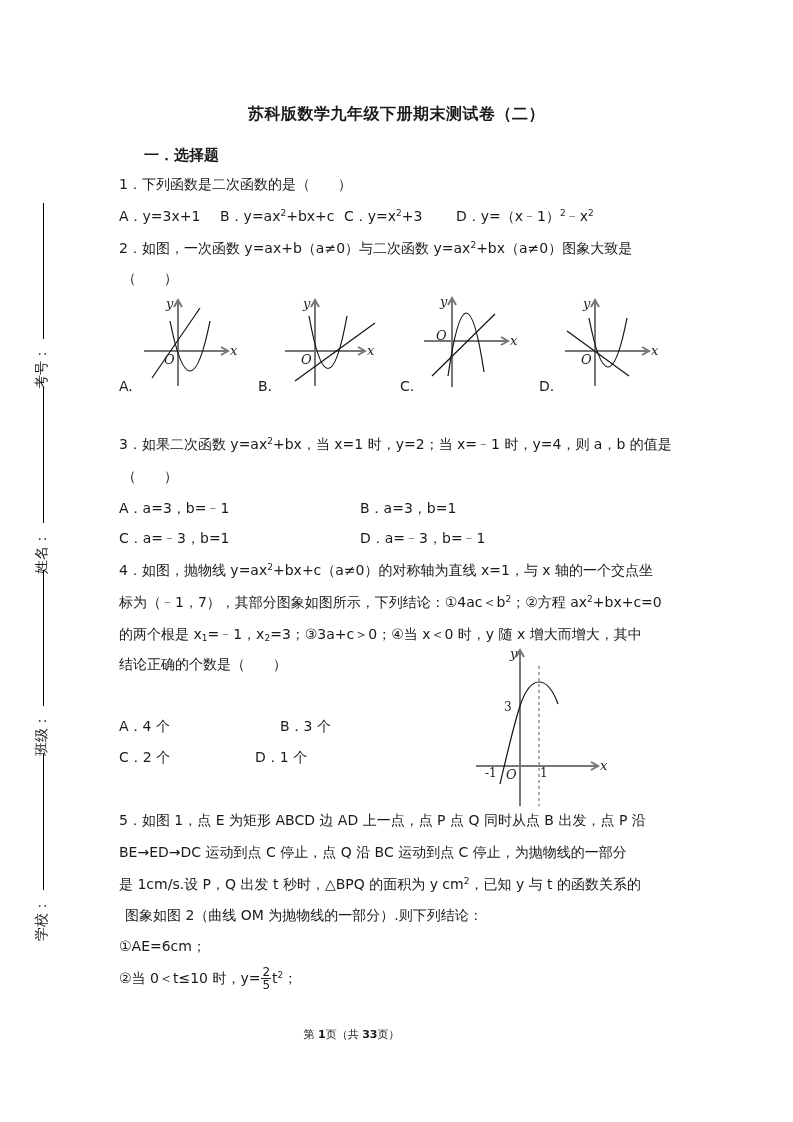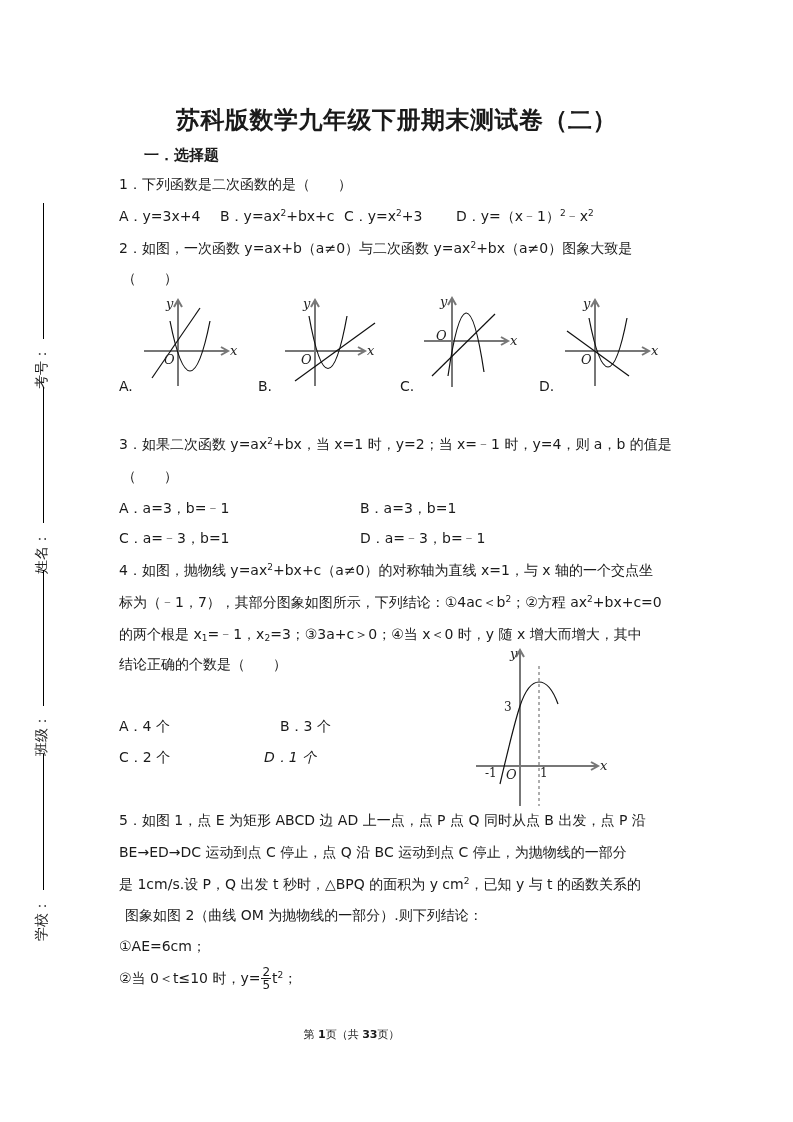--- a/index.html
+++ b/index.html
@@ -1,19 +1,19 @@
 <!DOCTYPE html>
 <html><head>
 <meta charset="utf-8">
 <style>
   html, body { margin: 0; padding: 0; background: #ffffff; }
   body { width: 793px; height: 1122px; position: relative; overflow: hidden;
          font-family: "DejaVu Sans", "Liberation Sans", sans-serif; color: #1a1a1a; }
   .abs { position: absolute; white-space: nowrap; }
-  .title { left: 0; width: 793px; top: 104px; text-align: center; font-size: 24px; font-weight: bold; letter-spacing: 0.5px; }
+  .title { left: 0; width: 793px; top: 104px; text-align: center; font-size: 16px; font-weight: bold; letter-spacing: 0.5px; }
   .sec { left: 119px; top: 146px; font-size: 15px; font-weight: bold; margin-left: 25px; }
   .line { font-size: 14px; left: 119px; }
   sup { font-size: 9px; vertical-align: 5px; line-height: 0; }
   sub { font-size: 9px; vertical-align: -2px; line-height: 0; }
   .opt { position: absolute; font-size: 14px; white-space: nowrap; }
   .side-line { position: absolute; left: 43px; width: 1px; background: #000; }
   .side-label { position: absolute; left: 22px; font-size: 14px; transform: rotate(-90deg); transform-origin: center; white-space: nowrap; width: 40px; text-align: center; }
   .footer { left: 0; width: 703px; top: 1027px; text-align: center; font-size: 11px; }
   .frac { display: inline-block; vertical-align: middle; text-align: center; font-size: 12px; line-height: 12px; margin: 0 1px; }
   .frac span { display: block; }
@@ -31,21 +31,21 @@
 <div class="side-label" style="top:545px;">姓名：</div>
 <div class="side-line" style="top:570px;height:136px;"></div>
 <div class="side-label" style="top:727px;">班级：</div>
 <div class="side-line" style="top:754px;height:136px;"></div>
 <div class="side-label" style="top:912px;">学校：</div>
 
 <div class="abs title">苏科版数学九年级下册期末测试卷（二）</div>
 <div class="abs sec">一．选择题</div>
 
 <div class="abs line" style="top:176px;">1．下列函数是二次函数的是（　　）</div>
-<div class="opt" style="left:119px;top:208px;">A．y=3x+4</div>
+<div class="opt" style="left:119px;top:208px;">A．y=3x+1</div>
 <div class="opt" style="left:220px;top:208px;">
   <span>B．y=ax</span><sup>2</sup><span>+bx+c</span>
 </div>
 <div class="opt" style="left:344px;top:208px;">
   <span>C．y=x</span><sup>2</sup><span>+3</span>
 </div>
 <div class="opt" style="left:456px;top:208px;">
   <span>D．y=（x﹣1）</span><sup>2</sup><span>﹣x</span><sup>2</sup>
 </div>
 
@@ -129,21 +129,21 @@
 <div class="abs line" style="top:594px;">
   <span>标为（﹣1，7），其部分图象如图所示，下列结论：①4ac＜b</span><sup>2</sup><span>；②方程 ax</span><sup>2</sup><span>+bx+c=0</span>
 </div>
 <div class="abs line" style="top:626px;text-align:right;">
   <span>的两个根是 x</span><sub>1</sub><span>=﹣1，x</span><sub>2</sub><span>=3；③3a+c＞0；④当 x＜0 时，y 随 x 增大而增大，其中</span>
 </div>
 <div class="abs line" style="top:656px;">结论正确的个数是（　　）</div>
 <div class="opt" style="left:119px;top:718px;">A．4 个</div>
 <div class="opt" style="left:280px;top:718px;">B．3 个</div>
 <div class="opt" style="left:119px;top:749px;">C．2 个</div>
-<div class="opt" style="left:264px;top:749px;font-style:italic;">D．1 个</div>
+<div class="opt" style="left:255px;top:749px;">D．1 个</div>
 
 <svg style="left:470px;top:644px;" width="150" height="165" viewBox="0 0 150 165">
   <g stroke="#777" stroke-width="2" fill="none">
     <line x1="50" y1="6" x2="50" y2="162"></line>
       <polyline points="46,13 50,6 54,13"></polyline>
     <line x1="6" y1="122" x2="128" y2="122"></line>
       <polyline points="121,118 128,122 121,126"></polyline>
   </g>
   <line x1="69" y1="22" x2="69" y2="162" stroke="#777" stroke-width="1.2" stroke-dasharray="3,3"></line>
   <path d="M30,140 Q44,80 50,62 Q58,38 69,38 Q80,38 88,60" stroke="#111" stroke-width="1.2" fill="none"></path>

